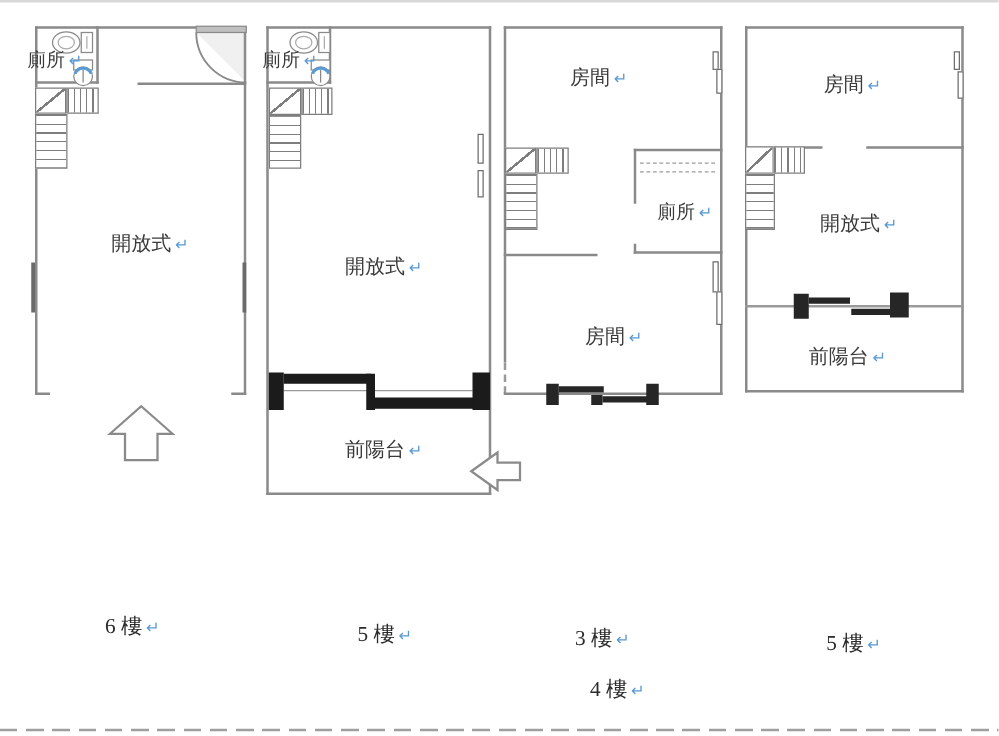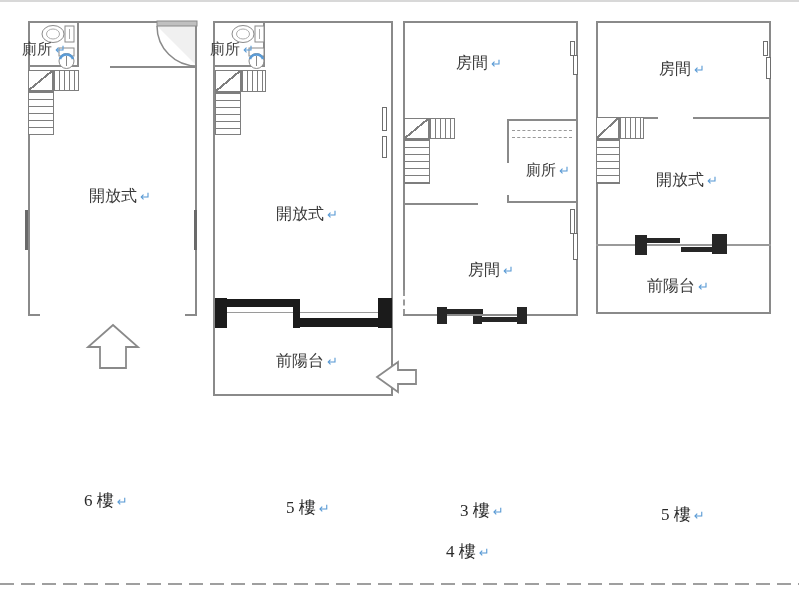--- a/index.html
+++ b/index.html
@@ -145,21 +145,21 @@
     <i class="wb" style="left:447px;top:309px;width:36px;height:5px;background:#262626"></i>
     <i class="wb" style="left:473px;top:316px;width:9px;height:8px;background:#262626"></i>
     <i class="wb" style="left:482px;top:317px;width:36px;height:5px;background:#262626"></i>
     <i class="wb" style="left:517px;top:307px;width:10px;height:17px;background:#262626"></i>
 
     <span class="lbl" style="left:456px;top:54px"><span>房間</span><span class="ret">↵</span></span>
     <span class="lbl small" style="left:526px;top:162px"><span>廁所</span><span class="ret">↵</span></span>
     <span class="lbl" style="left:468px;top:261px"><span>房間</span><span class="ret">↵</span></span>
 
     <span class="cap" style="left:460px;top:499px"><span>3 樓</span><span class="ret">↵</span></span>
-    <span class="cap" style="left:446px;top:540px"><span>4 樓</span><span class="ret">↵</span></span>
+    <span class="cap" style="left:472px;top:540px"><span>4 樓</span><span class="ret">↵</span></span>
   </div>
 
   <div>
     <i class="w" style="left:596px;top:21px;width:2px;height:293px"></i>
     <i class="w" style="left:596px;top:21px;width:175px;height:2px"></i>
     <i class="w" style="left:769px;top:21px;width:2px;height:293px"></i>
     <i class="w" style="left:596px;top:312px;width:175px;height:2px"></i>
     <i class="w" style="left:596px;top:117px;width:62px;height:2px"></i>
     <i class="w" style="left:693px;top:117px;width:78px;height:2px"></i>
     <i class="w" style="left:596px;top:244px;width:175px;height:1.5px;background:#9a9a9a"></i>

